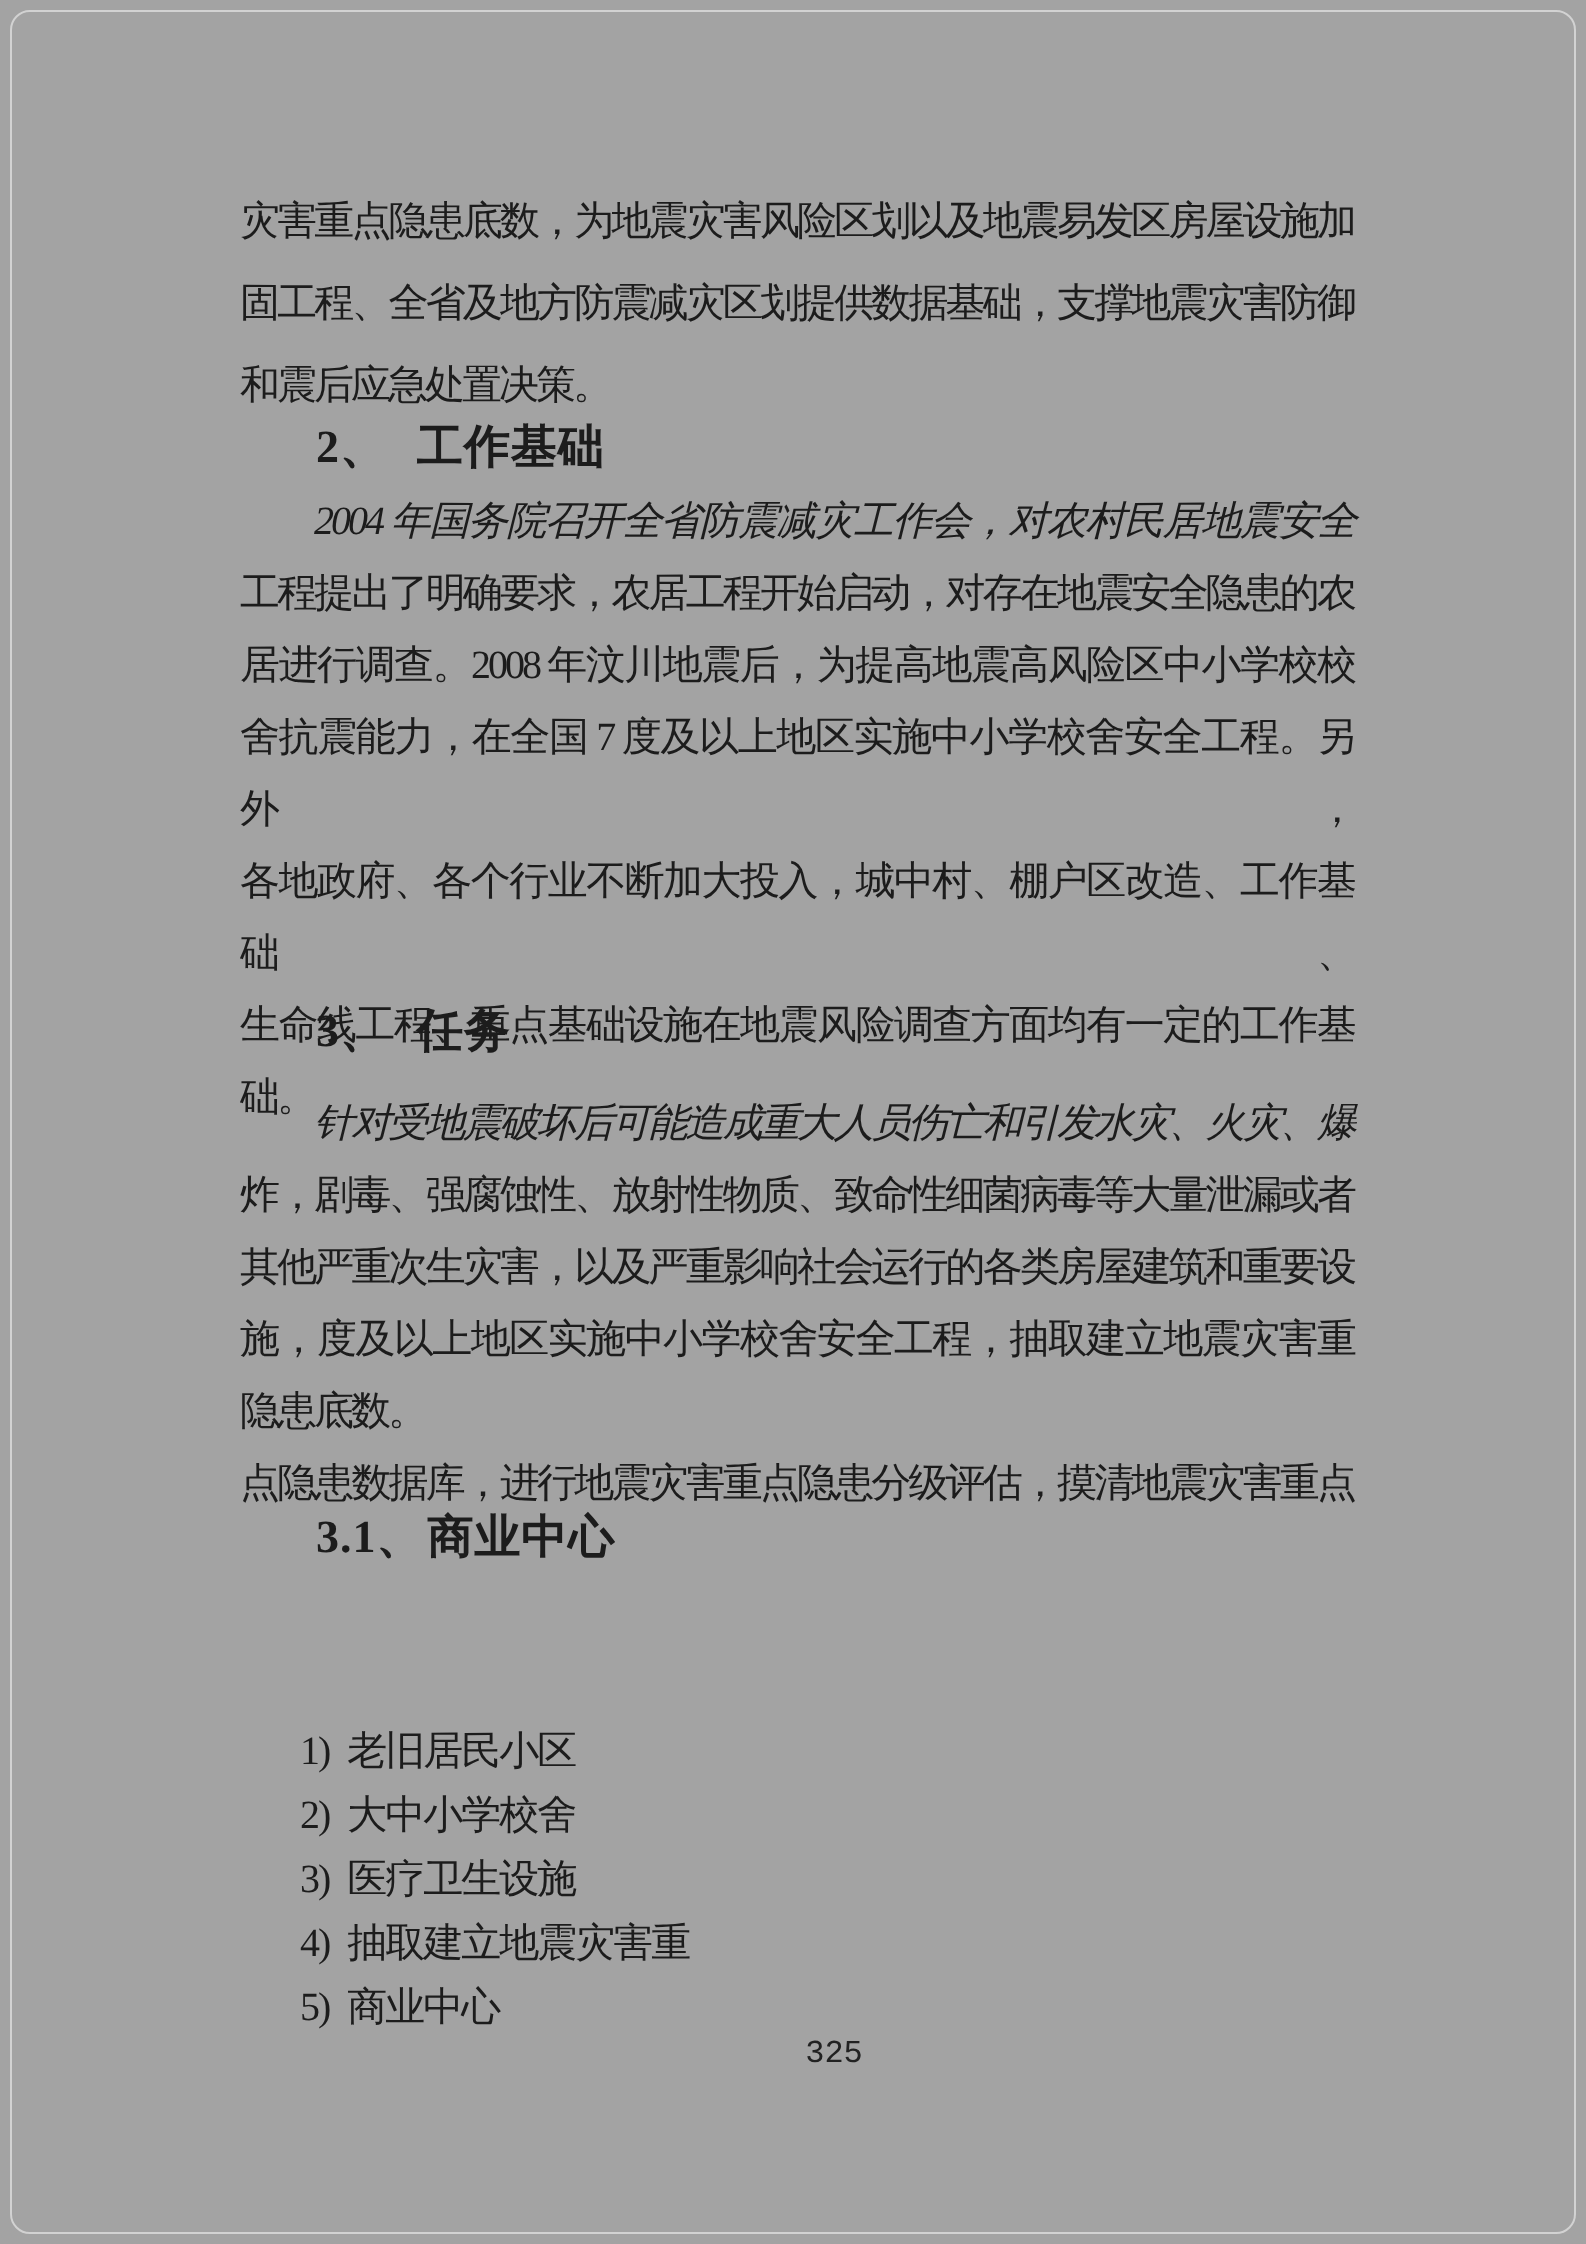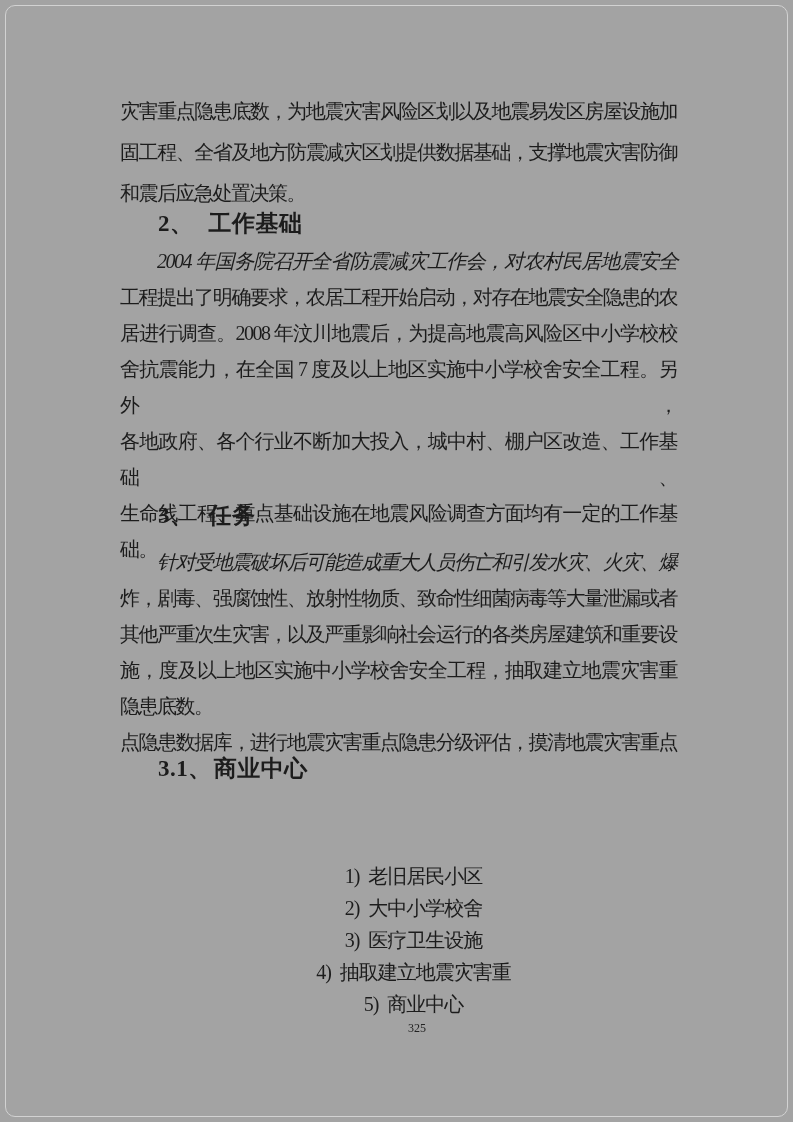--- a/index.html
+++ b/index.html
@@ -68,35 +68,35 @@
   .list .marker { display: inline-block; margin-right: 9px; }
 
   
   #blk-intro { top: 91px;  line-height: 41px; }
   #blk-h2    { top: 209px; line-height: 30px; }
   #blk-p2    { top: 243px; line-height: 36px; }
   #blk-h3    { top: 501px; line-height: 30px; }
   #blk-p3    { top: 544px; line-height: 36px; }
   #blk-h31   { top: 754px; line-height: 30px; }
   #blk-p4    { top: 793px; line-height: 33px; }
-  #blk-list  { top: 860px; line-height: 32px; text-align: center; }
+  #blk-list  { top: 860px; line-height: 32px; }
 
   #blk-h2 .num  { margin-right: 15px; }
   #blk-h3 .num  { margin-right: 15px; }
   #blk-h31 .num { margin-right: 2px; }
 
   .footer {
     position: absolute;
     left: 0; top: 1018px;
     width: 100%;
     text-align: center;
   }
   .pagenum {
-    font-family: Liberation Serif, serif;
-    font-size: 12px;
+    font-family: Liberation Mono, monospace;
+    font-size: 16px;
     color: #222222;
     margin-left: 41px;
   }
 </style>
 </head>
 <body>
 
 <div class="page">
   <div class="page-border"></div>
   <div class="content">

